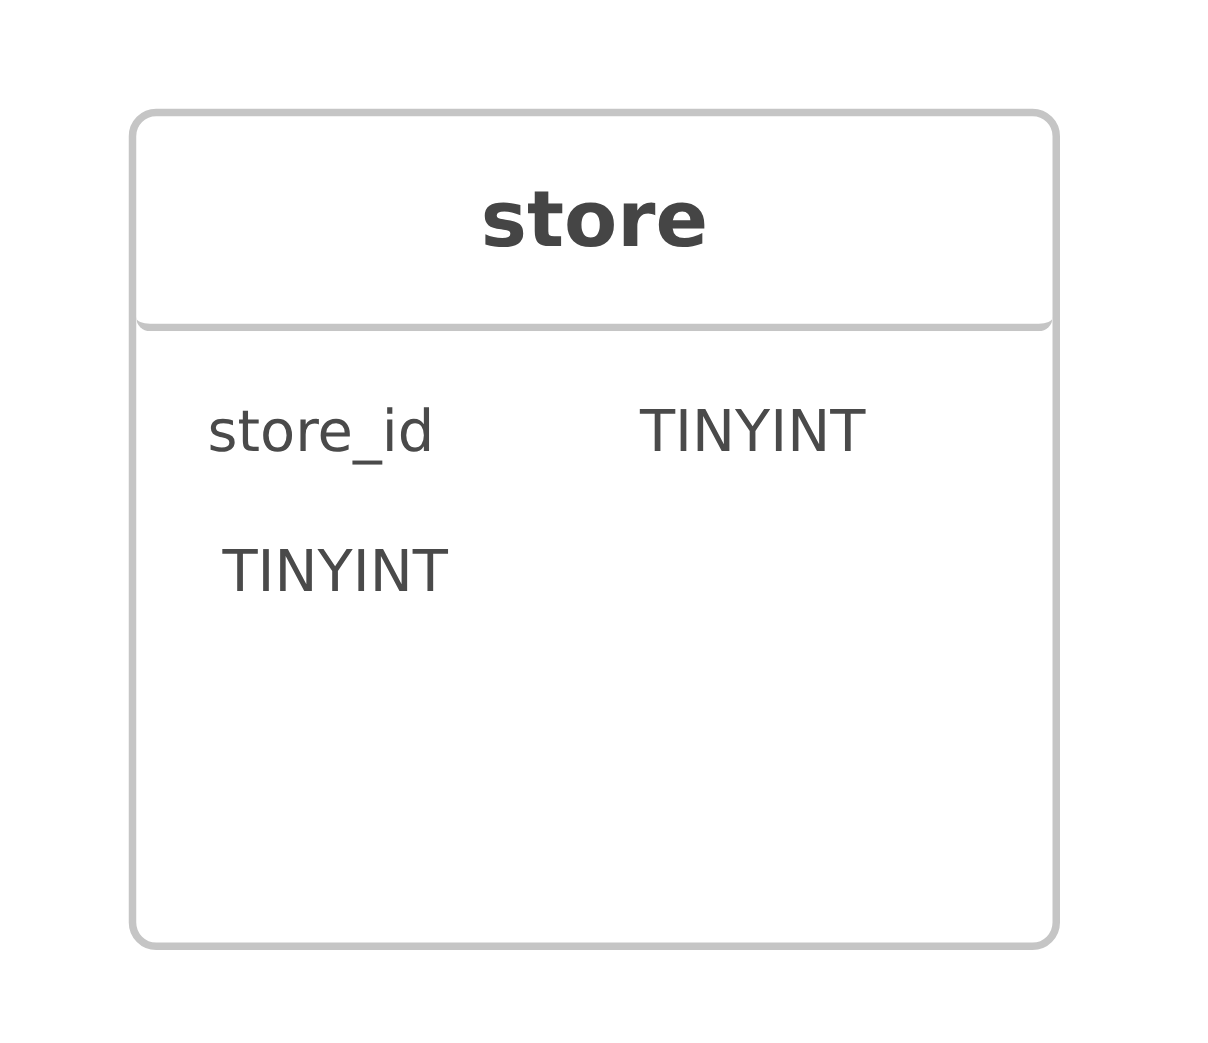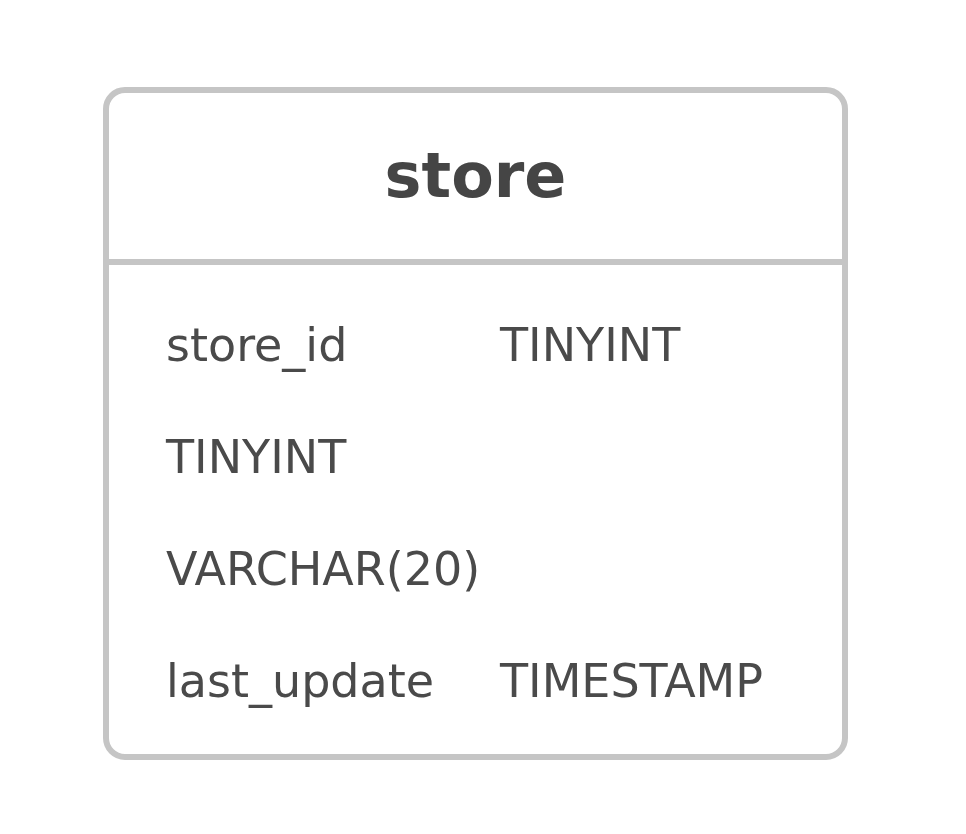--- a/index.html
+++ b/index.html
@@ -38,20 +38,21 @@
 
   
   .entity-header {
     height: 172px;
     flex: 0 0 172px;
     box-sizing: border-box;
     border-bottom: 6px solid #c5c5c5;
     display: flex;
     align-items: center;
     justify-content: center;
+    border-radius: 11px;
   }
   .entity-title {
     font-size: 62px;
     font-weight: bold;
     color: #454545;
     letter-spacing: 0px;
     line-height: 1;
   }
 
   
@@ -78,20 +79,21 @@
     color: #4a4a4a;
     line-height: 1;
     white-space: nowrap;
   }
   .field-type {
     font-size: 46px;
     font-weight: normal;
     color: #4a4a4a;
     line-height: 1;
     white-space: nowrap;
+    margin-left: 12px;
   }
 </style>
 </head>
 <body>
 
 <div id="canvas">
 
   <div class="entity-box">
 
     <div class="entity-header">
@@ -103,23 +105,18 @@
       <div class="field-row">
         <span class="field-name">store_id</span>
         <span class="field-type">TINYINT</span>
       </div>
 
       <div class="field-row">
         <span class="field-type">TINYINT</span>
       </div>
 
       <div class="field-row">
-        <span class="field-type">VARCHAR(20)</span>
       </div>
 
-      <div class="field-row">
-        <span class="field-name">last_update</span>
-        <span class="field-type">TIMESTAMP</span>
-      </div>
 
     </div>
   </div>
 </div>
 
 </body></html>

